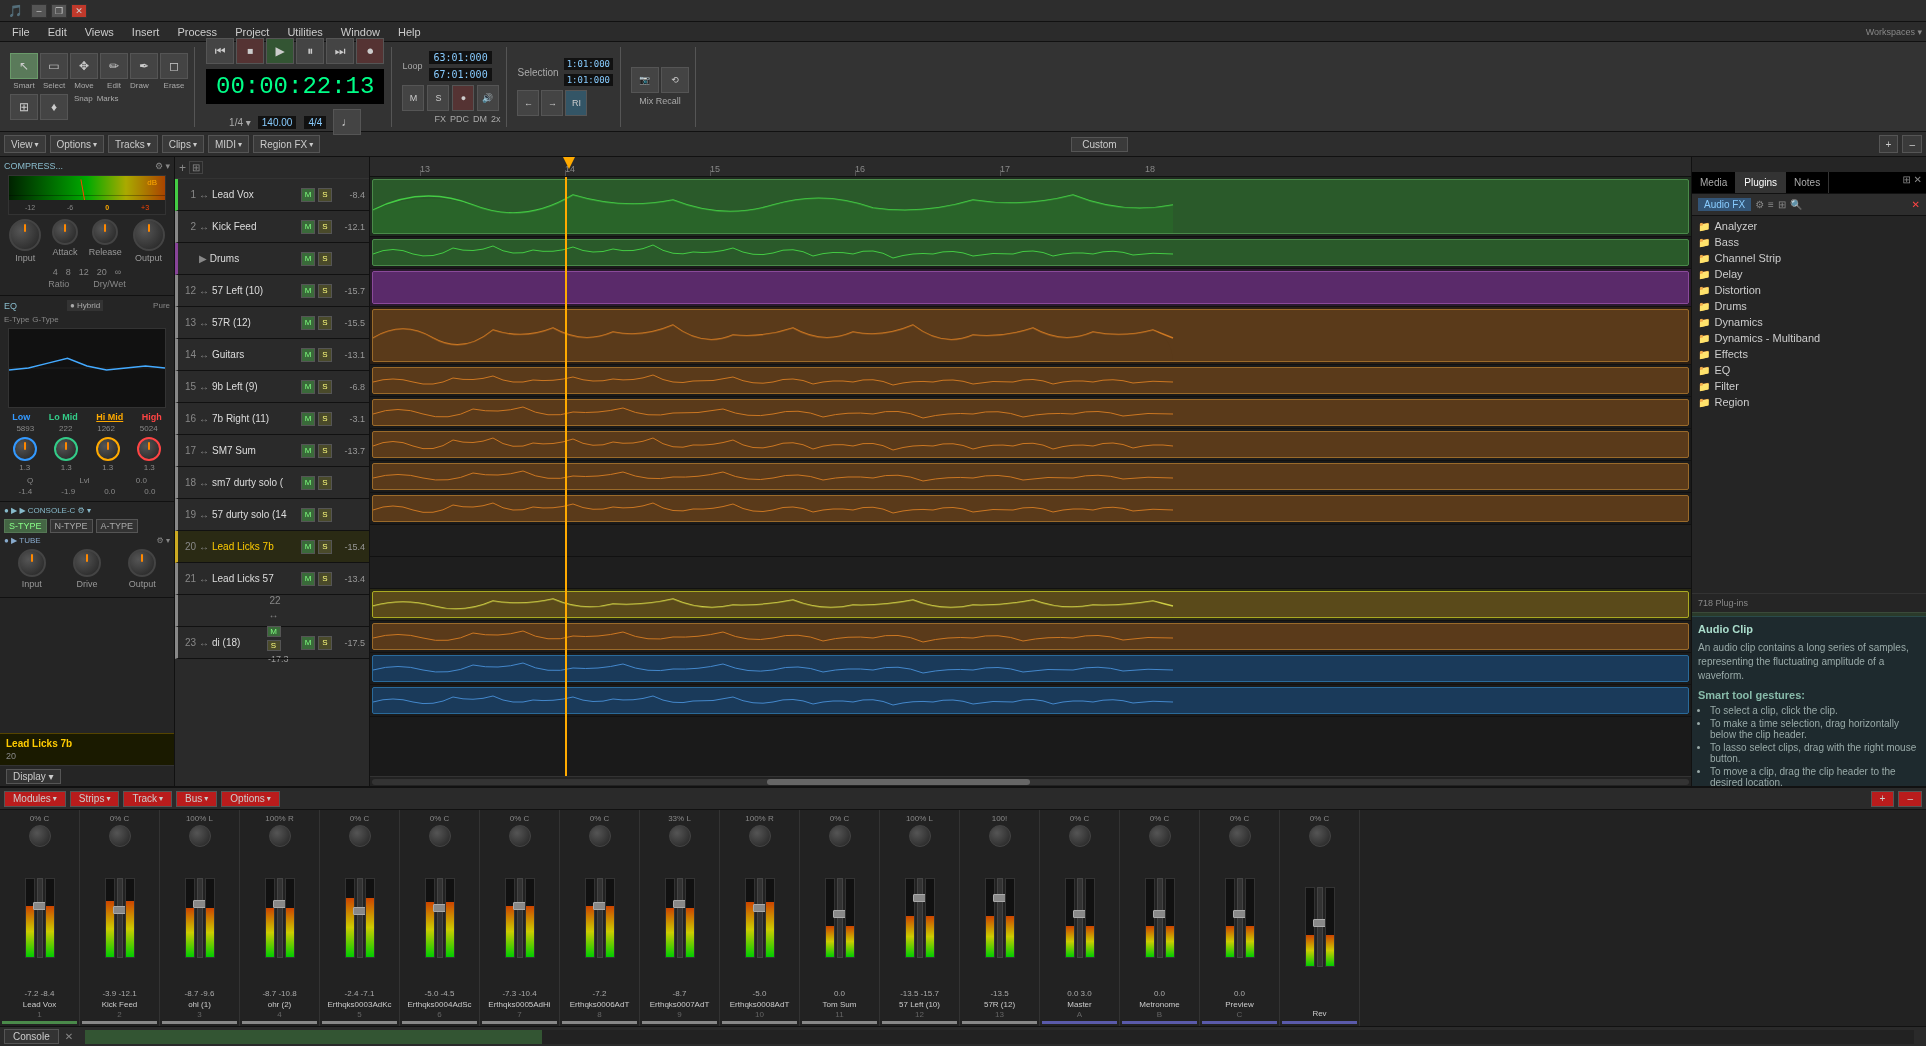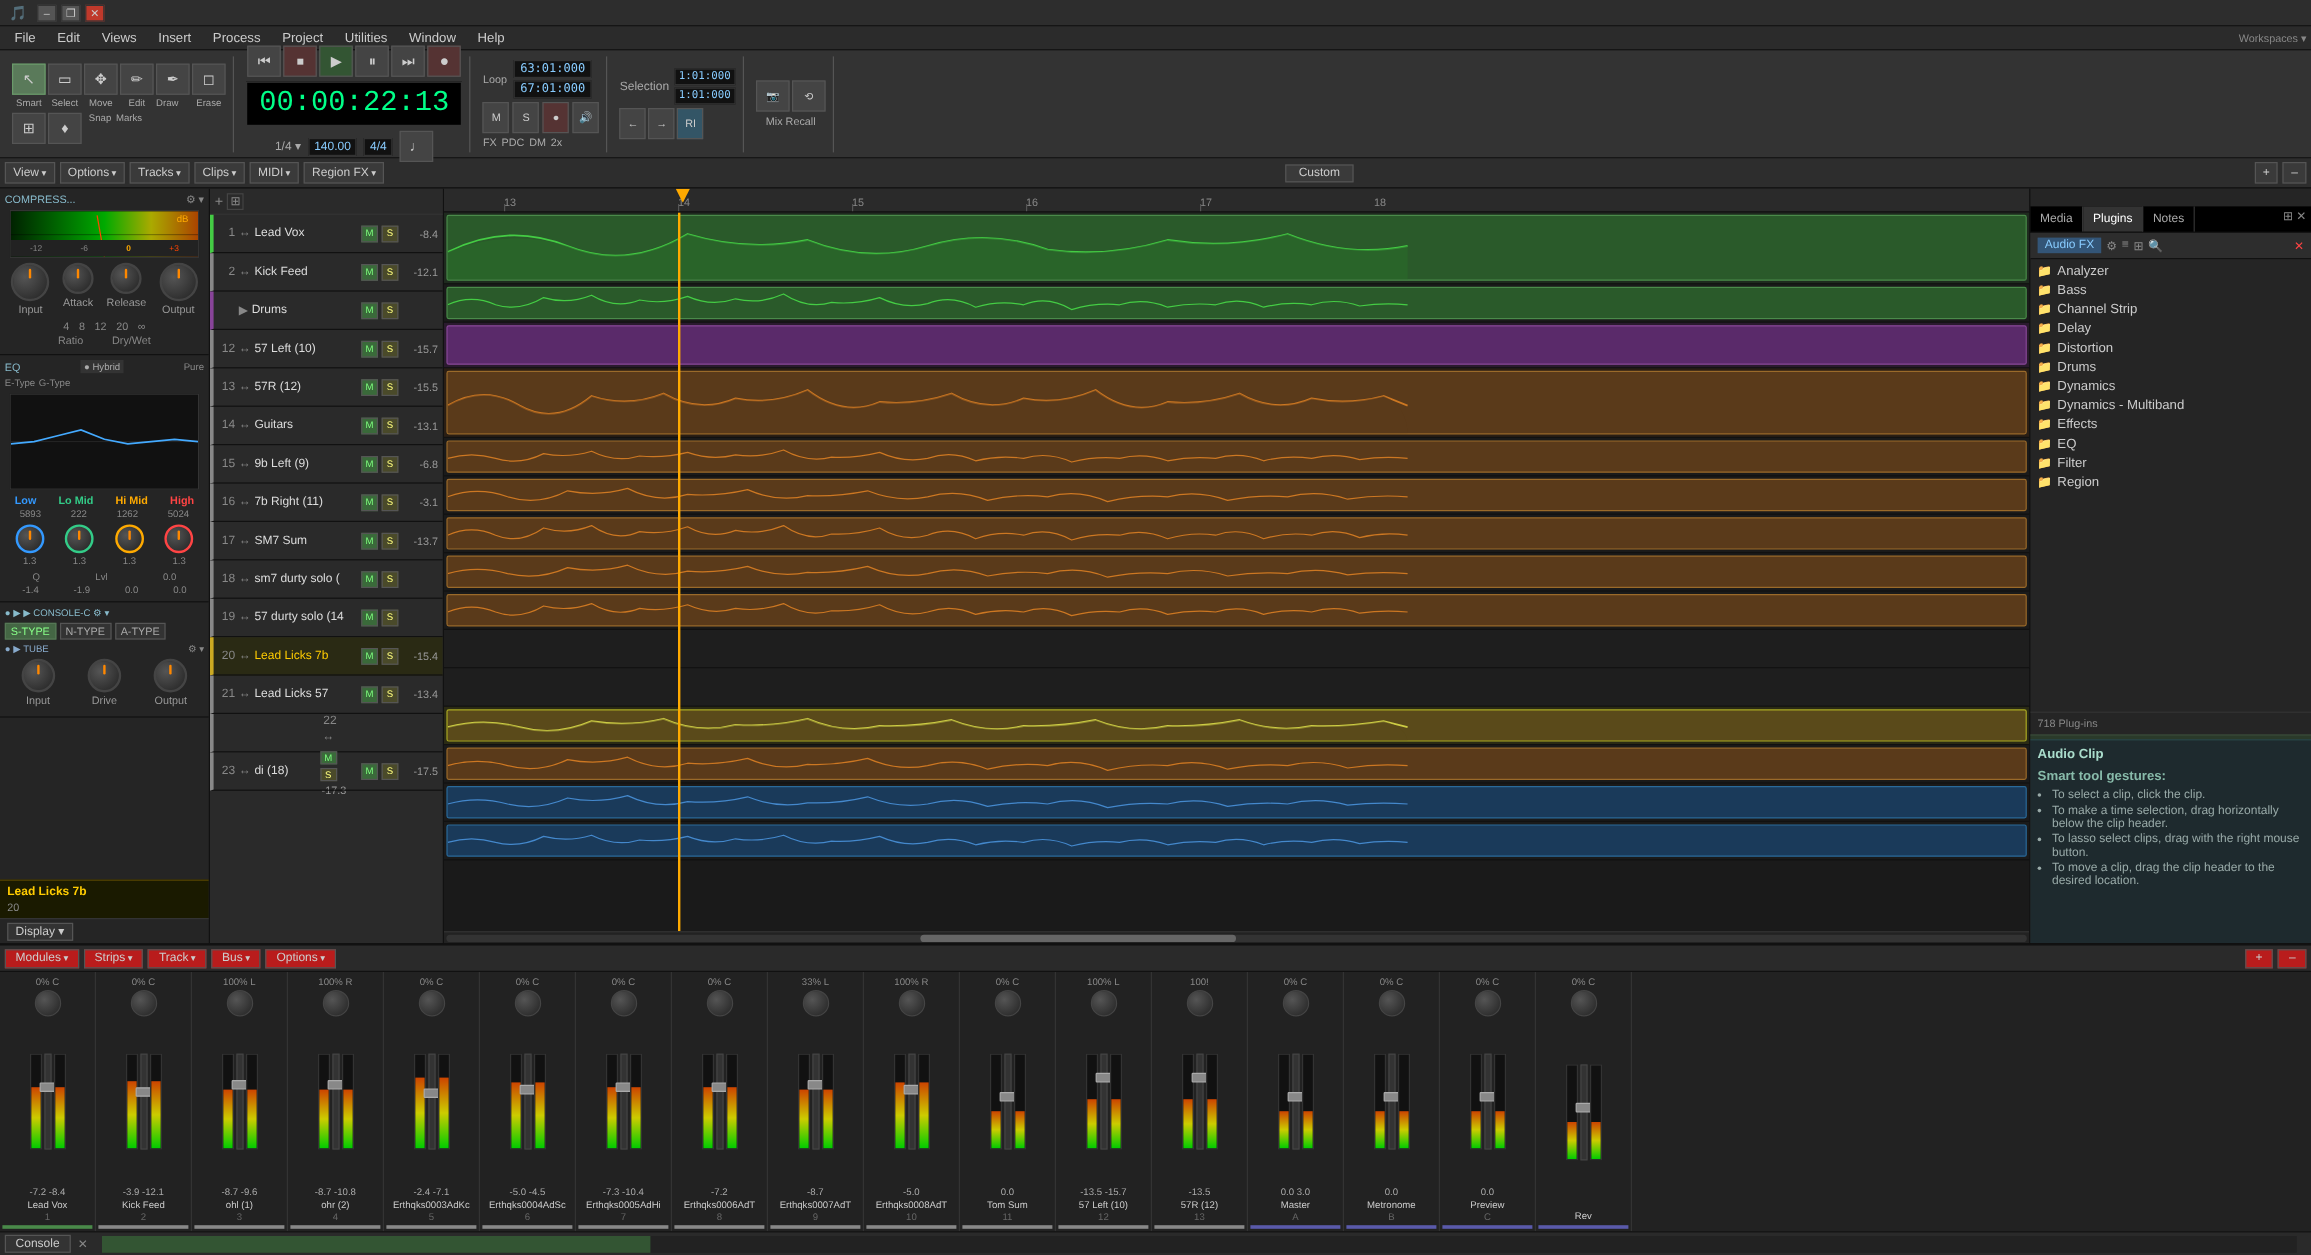--- a/index.html
+++ b/index.html
@@ -622,21 +622,21 @@
           <span class="loop-value">63:01:000</span>
           <span class="loop-value">67:01:000</span>
         </div>
       </div>
       <div style="display:flex; gap:3px;">
         <div class="toolbar-btn" style="width:22px; font-size:9px;">M</div>
         <div class="toolbar-btn" style="width:22px; font-size:9px;">S</div>
         <div class="toolbar-btn" style="width:22px; background:#553333; font-size:9px;">●</div>
         <div class="toolbar-btn" style="width:22px; font-size:9px;">🔊</div>
       </div>
-      <div style="display:flex; gap:4px; font-size:9px; color:#aaa;">
+      <div style="display:flex; gap:4px; font-size:9px; color:#aaa;margin-left:32px;">
         <span>FX</span>
         <span>PDC</span>
         <span>DM</span>
         <span>2x</span>
       </div>
     </div>
   </div>
 
   <div class="toolbar-section">
     <div style="display:flex; flex-direction:column; gap:3px;">
@@ -749,21 +749,21 @@
         <svg class="eq-curve" viewBox="0 0 160 80" preserveAspectRatio="none">
           <rect width="160" height="80" fill="#111"></rect>
           <line x1="0" y1="40" x2="160" y2="40" stroke="#333" stroke-width="0.5"></line>
           <polyline points="0,42 20,40 40,35 60,30 80,38 100,42 120,40 140,38 160,40" fill="none" stroke="#44aaff" stroke-width="1.5"></polyline>
         </svg>
       </div>
 
       <div style="display:flex; gap:2px; justify-content:space-around; margin:2px 0;">
         <span style="color:#3399ff; font-size:9px; font-weight:bold; cursor:pointer;">Low</span>
         <span style="color:#33cc88; font-size:9px; font-weight:bold; cursor:pointer;">Lo Mid</span>
-        <span style="color:#ffaa00; font-size:9px; font-weight:bold; cursor:pointer;">Hi Mid</span>
+        <span style="color:#ffaa00; font-size:9px; font-weight:bold; cursor:pointer;text-decoration:underline;">Hi Mid</span>
         <span style="color:#ff4444; font-size:9px; font-weight:bold; cursor:pointer;">High</span>
       </div>
       <div style="display:flex; justify-content:space-around; margin:2px 0;">
         <span style="font-size:8px; color:#888;">5893</span>
         <span style="font-size:8px; color:#888;">222</span>
         <span style="font-size:8px; color:#888;">1262</span>
         <span style="font-size:8px; color:#888;">5024</span>
       </div>
       <div class="knob-row">
         <div class="knob-container">
@@ -1172,20 +1172,21 @@
           <span class="fx-category-icon">📁</span>
           <span class="fx-category-name">Region</span>
         </div>
       </div>
       <div style="padding:4px 6px; font-size:9px; color:#888; border-top:1px solid #333;">718 Plug-ins</div>
       <div style="height:4px; background:#2a3a2a; border-top:1px solid #3a4a3a;">
         <span style="font-size:9px; color:#88bbaa; padding:2px 6px; display:block; background:#1e2a2e; margin-top:4px;">HELP MODULE</span>
       </div>
       <div class="help-module">
         <div class="help-title">Audio Clip</div>
+        <div class="help-text">An audio clip contains a long series of samples, representing the fluctuating amplitude of a waveform.</div>
         <div class="help-subtitle" style="margin-top:6px;">Smart tool gestures:</div>
         <ul class="help-list">
           <li>To select a clip, click the clip.</li>
           <li>To make a time selection, drag horizontally below the clip header.</li>
           <li>To lasso select clips, drag with the right mouse button.</li>
           <li>To move a clip, drag the clip header to the desired location.</li>
         </ul>
       </div>
     </div>
   </div>

